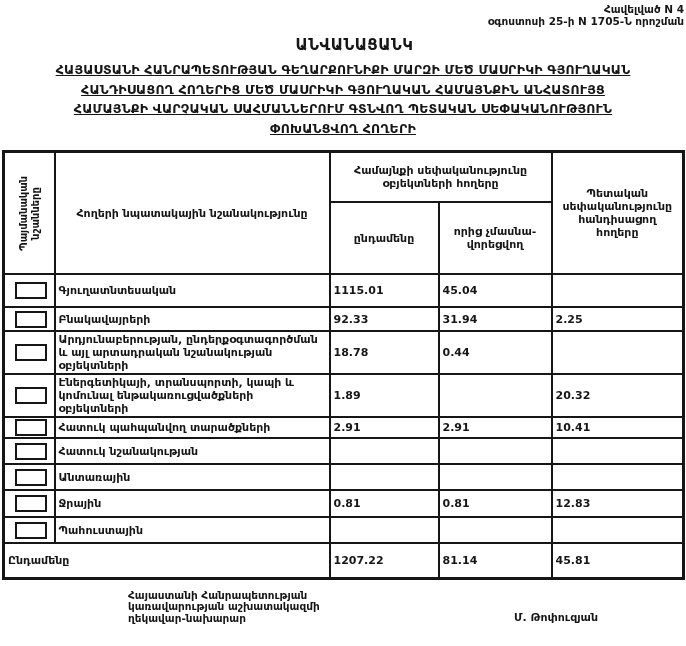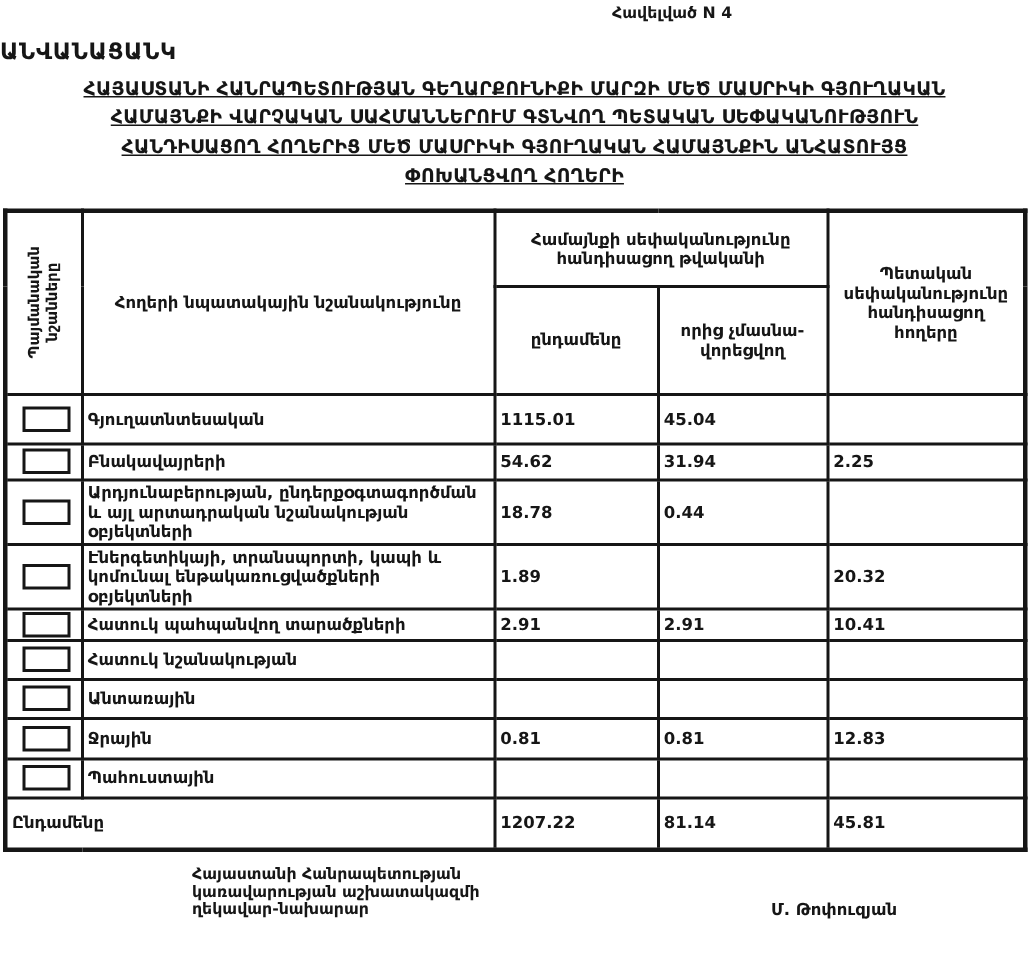--- a/index.html
+++ b/index.html
@@ -7,27 +7,27 @@
     width:686px;height:646px;background:#ffffff;overflow:hidden;
     font-family:"DejaVu Sans",sans-serif;color:#161616;
     -webkit-font-smoothing:none;
   }
   .page{position:relative;width:686px;height:646px;}
 
   
   .annex{
     margin-top:4px;margin-right:2px;
     width:276px;margin-left:auto;
-    text-align:left;font-size:10.5px;font-weight:bold;line-height:11.5px;
+    text-align:right;font-size:10.5px;font-weight:bold;line-height:11.5px;
   }
 
   
   .heading{
-    margin-top:9px;text-align:left;
-    font-size:15px;font-weight:bold;letter-spacing:0.5px;
+    margin-top:9px;text-align:center;
+    font-size:15px;font-weight:bold;letter-spacing:0.5px;padding-left:23px;
   }
   .doc-title{
     margin-top:6px;text-align:center;
     font-size:12.5px;font-weight:bold;line-height:19.5px;letter-spacing:0.2px;text-decoration:underline;
   }
 
   
   table.land{
     border-collapse:collapse;table-layout:fixed;
     margin:12px 0 0 2px;width:680px;
@@ -76,66 +76,67 @@
     font-size:11px;font-weight:bold;
   }
 </style>
 </head>
 <body>
 
 <div class="page">
 
   <div class="annex">
     <div>Հավելված N 4</div>
+    <div>օգոստոսի 25-ի N 1705-Ն որոշման</div>
   </div>
 
   <div class="heading">ԱՆՎԱՆԱՑԱՆԿ</div>
 
   <div class="doc-title">
     <div>ՀԱՅԱՍՏԱՆԻ ՀԱՆՐԱՊԵՏՈՒԹՅԱՆ ԳԵՂԱՐՔՈՒՆԻՔԻ ՄԱՐԶԻ ՄԵԾ ՄԱՍՐԻԿԻ ԳՅՈՒՂԱԿԱՆ</div>
+    <div>ՀԱՆԴԻՍԱՑՈՂ ՀՈՂԵՐԻՑ ՄԵԾ ՄԱՍՐԻԿԻ ԳՅՈՒՂԱԿԱՆ ՀԱՄԱՅՆՔԻՆ ԱՆՀԱՏՈՒՅՑ</div>
     <div>ՀԱՄԱՅՆՔԻ ՎԱՐՉԱԿԱՆ ՍԱՀՄԱՆՆԵՐՈՒՄ ԳՏՆՎՈՂ ՊԵՏԱԿԱՆ ՍԵՓԱԿԱՆՈՒԹՅՈՒՆ</div>
-    <div>ՀԱՆԴԻՍԱՑՈՂ ՀՈՂԵՐԻՑ ՄԵԾ ՄԱՍՐԻԿԻ ԳՅՈՒՂԱԿԱՆ ՀԱՄԱՅՆՔԻՆ ԱՆՀԱՏՈՒՅՑ</div>
     <div>ՓՈԽԱՆՑՎՈՂ ՀՈՂԵՐԻ</div>
   </div>
 
   <table class="land">
     <colgroup>
       <col class="c-sym">
         <col class="c-purpose">
         <col class="c-total">
         <col class="c-nonpriv">
         <col class="c-state">
     </colgroup>
     <tbody>
       <tr>
         <td rowspan="2" style="padding:0;">
           <div class="vert-wrap">
               <div class="vert">Պայմանական նշանները</div>
             </div>
         </td>
         <td rowspan="2" class="hdr" style="height:118px;border-radius:26px;">Հողերի նպատակային նշանակությունը</td>
-        <td colspan="2" class="hdr" style="height:46px;">Համայնքի սեփականությունը հանդիսացող թվականի</td>
+        <td colspan="2" class="hdr" style="height:46px;">Համայնքի սեփականությունը օբյեկտների հողերը</td>
         <td rowspan="2" class="hdr">Պետական սեփականությունը հանդիսացող հողերը</td>
       </tr>
       <tr>
         <td class="hdr" style="height:68px;">ընդամենը</td>
         <td class="hdr">որից չմասնա-վորեցվող</td>
       </tr>
 
       <tr style="height:33px;">
         <td class="chk-cell"><span class="chk"></span></td>
         <td class="row-label">Գյուղատնտեսական</td>
         <td class="num">1115.01</td>
         <td class="num">45.04</td>
         <td class="num"></td>
       </tr>
       <tr style="height:24px;">
         <td class="chk-cell"><span class="chk"></span></td>
         <td class="row-label">Բնակավայրերի</td>
-        <td class="num">54.62</td>
+        <td class="num">92.33</td>
         <td class="num">31.94</td>
         <td class="num">2.25</td>
       </tr>
       <tr style="height:43px;">
         <td class="chk-cell"><span class="chk"></span></td>
         <td class="row-label">Արդյունաբերության, ընդերքօգտագործման և այլ արտադրական  նշանակության օբյեկտների</td>
         <td class="num">18.78</td>
         <td class="num">0.44</td>
         <td class="num"></td>
       </tr>

